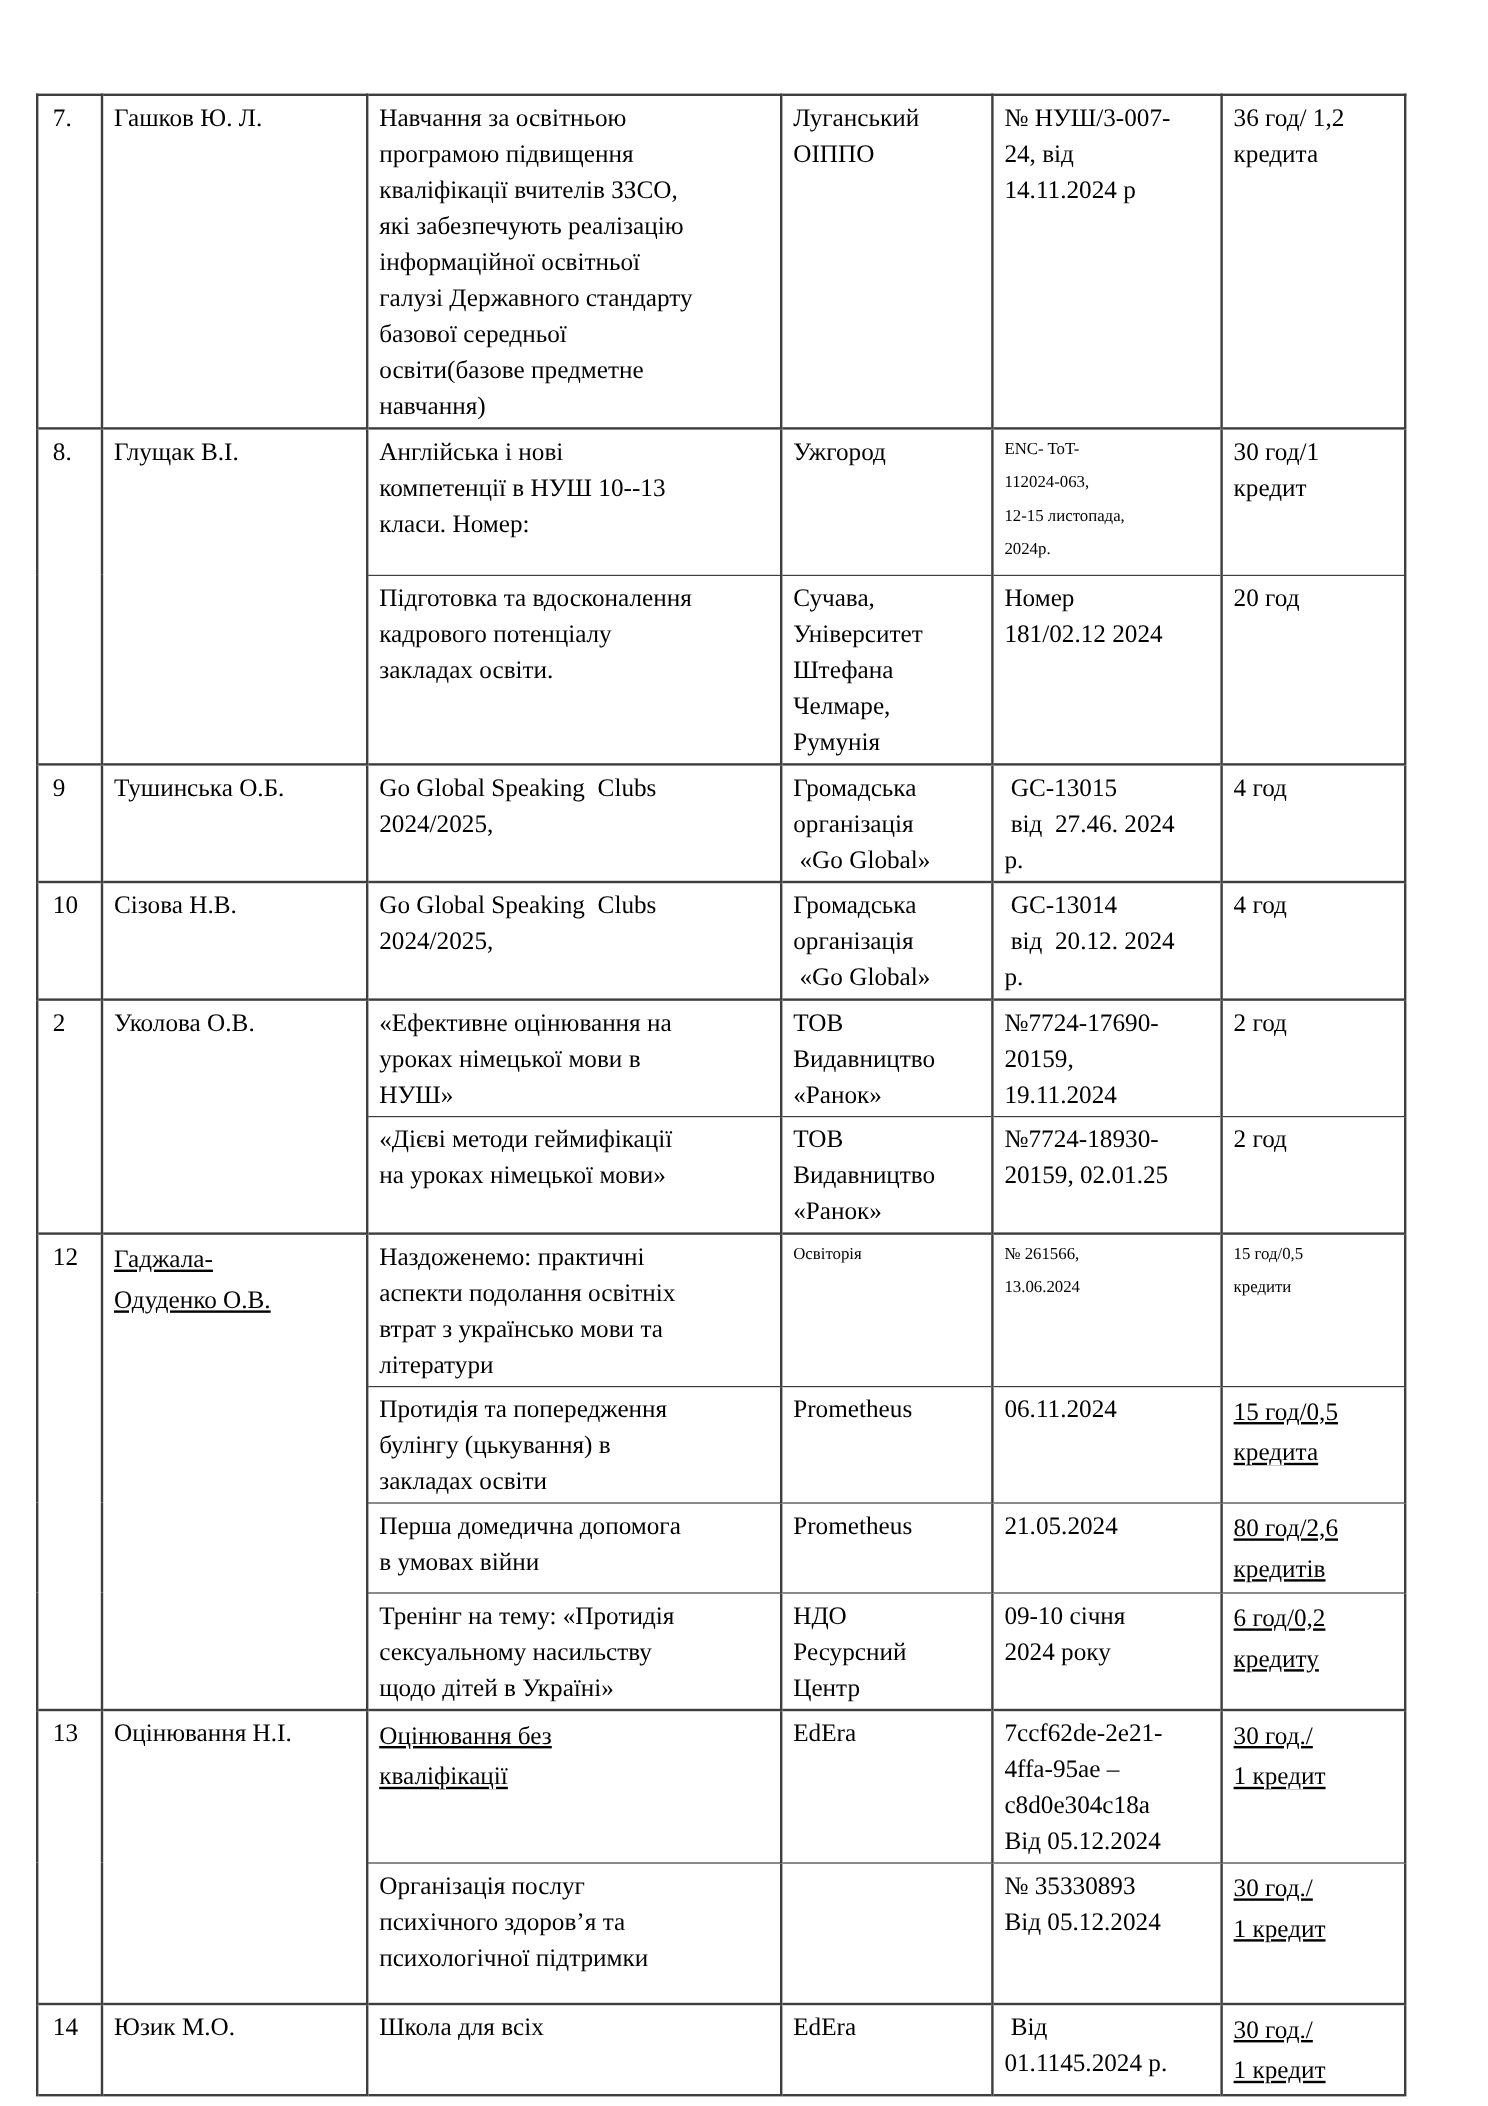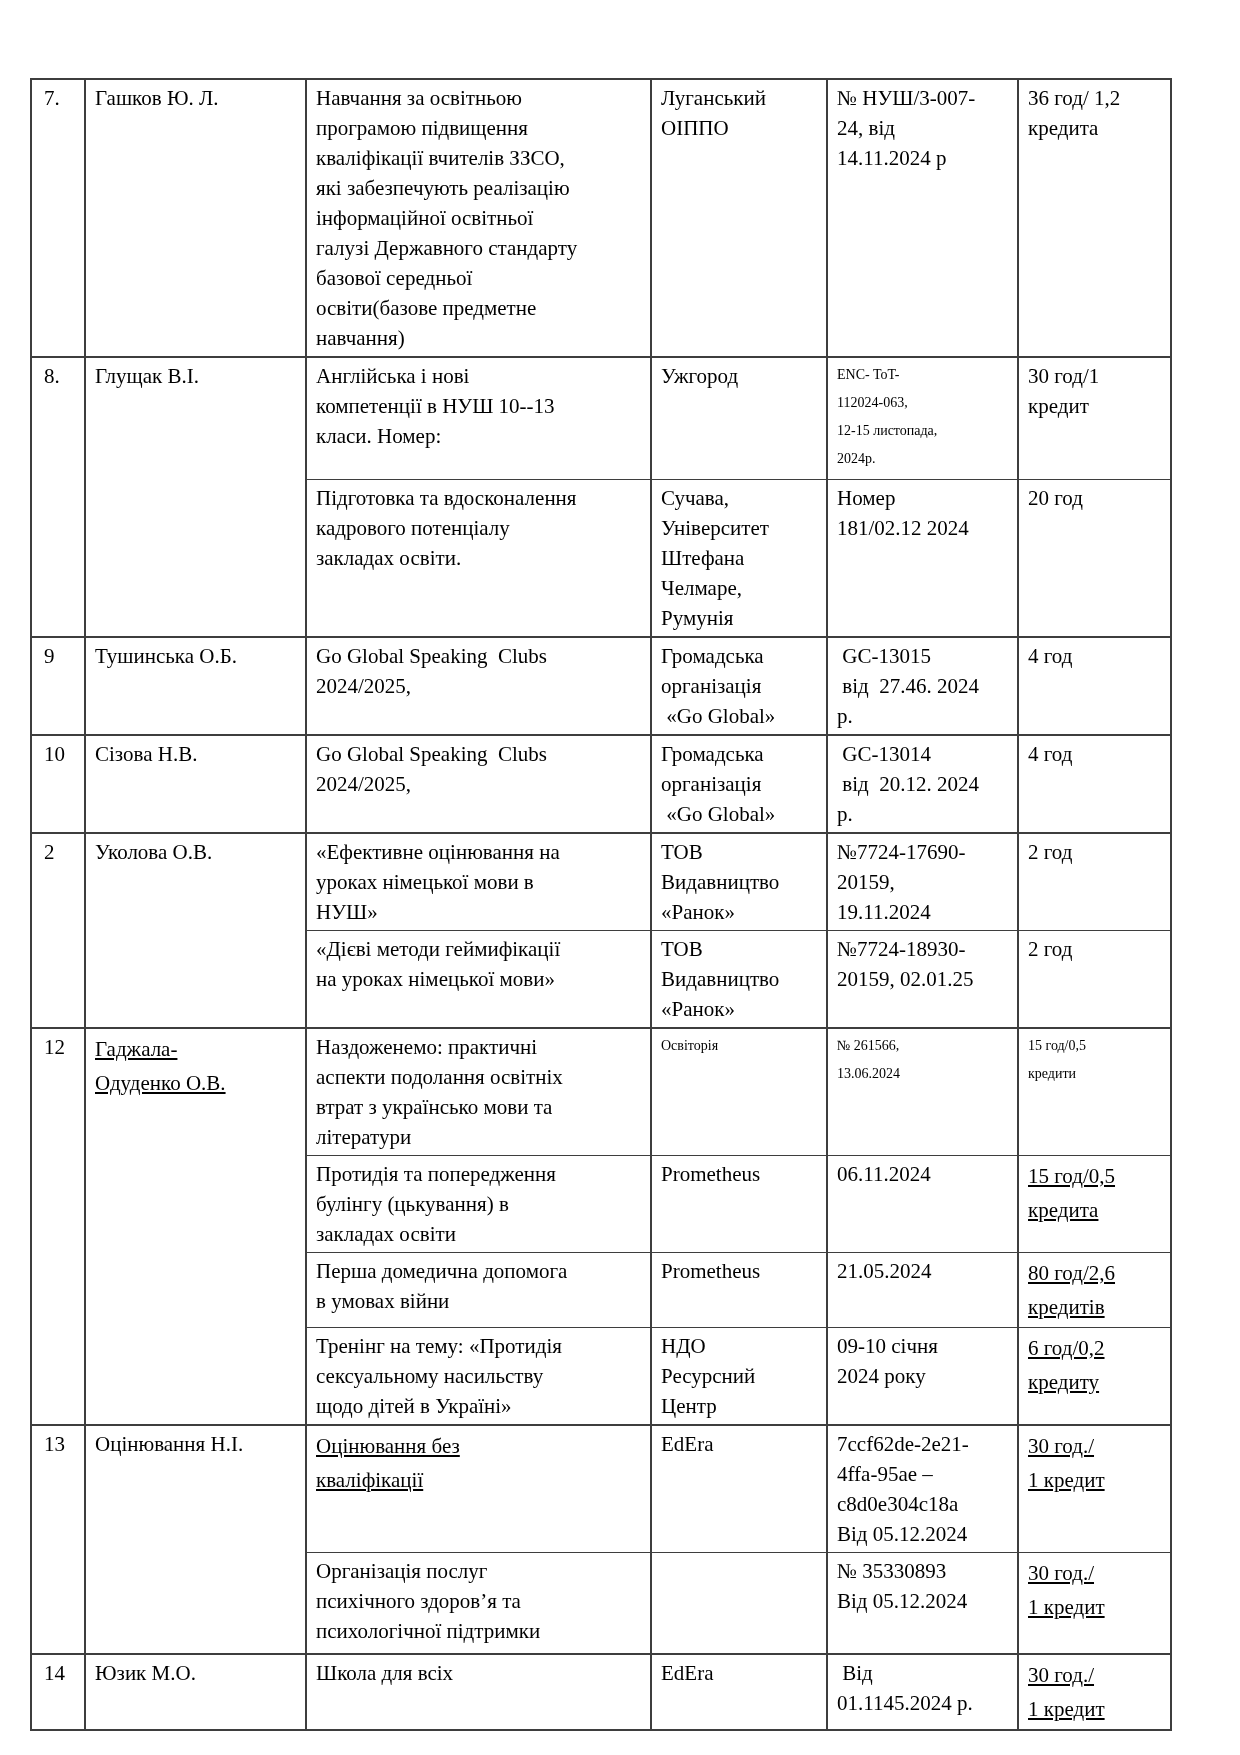--- a/index.html
+++ b/index.html
@@ -202,21 +202,21 @@
       <td class="course sp">Оцінювання без
 кваліфікації</td>
       <td class="prov">EdEra</td>
       <td class="cert">7ccf62de-2e21-
 4ffa-95ae –
 c8d0e304c18a
 Від 05.12.2024</td>
       <td class="hours sp">30 год./
 1 кредит</td>
     </tr>
-    <tr class="sub" style="height:102px">
+    <tr class="sub" style="height:118px">
       <td class="course">Організація послуг
 психічного здоров’я та
 психологічної підтримки</td>
       <td class="prov"></td>
       <td class="cert">№ 35330893
 Від 05.12.2024</td>
       <td class="hours sp">30 год./
 1 кредит</td>
     </tr>
 

